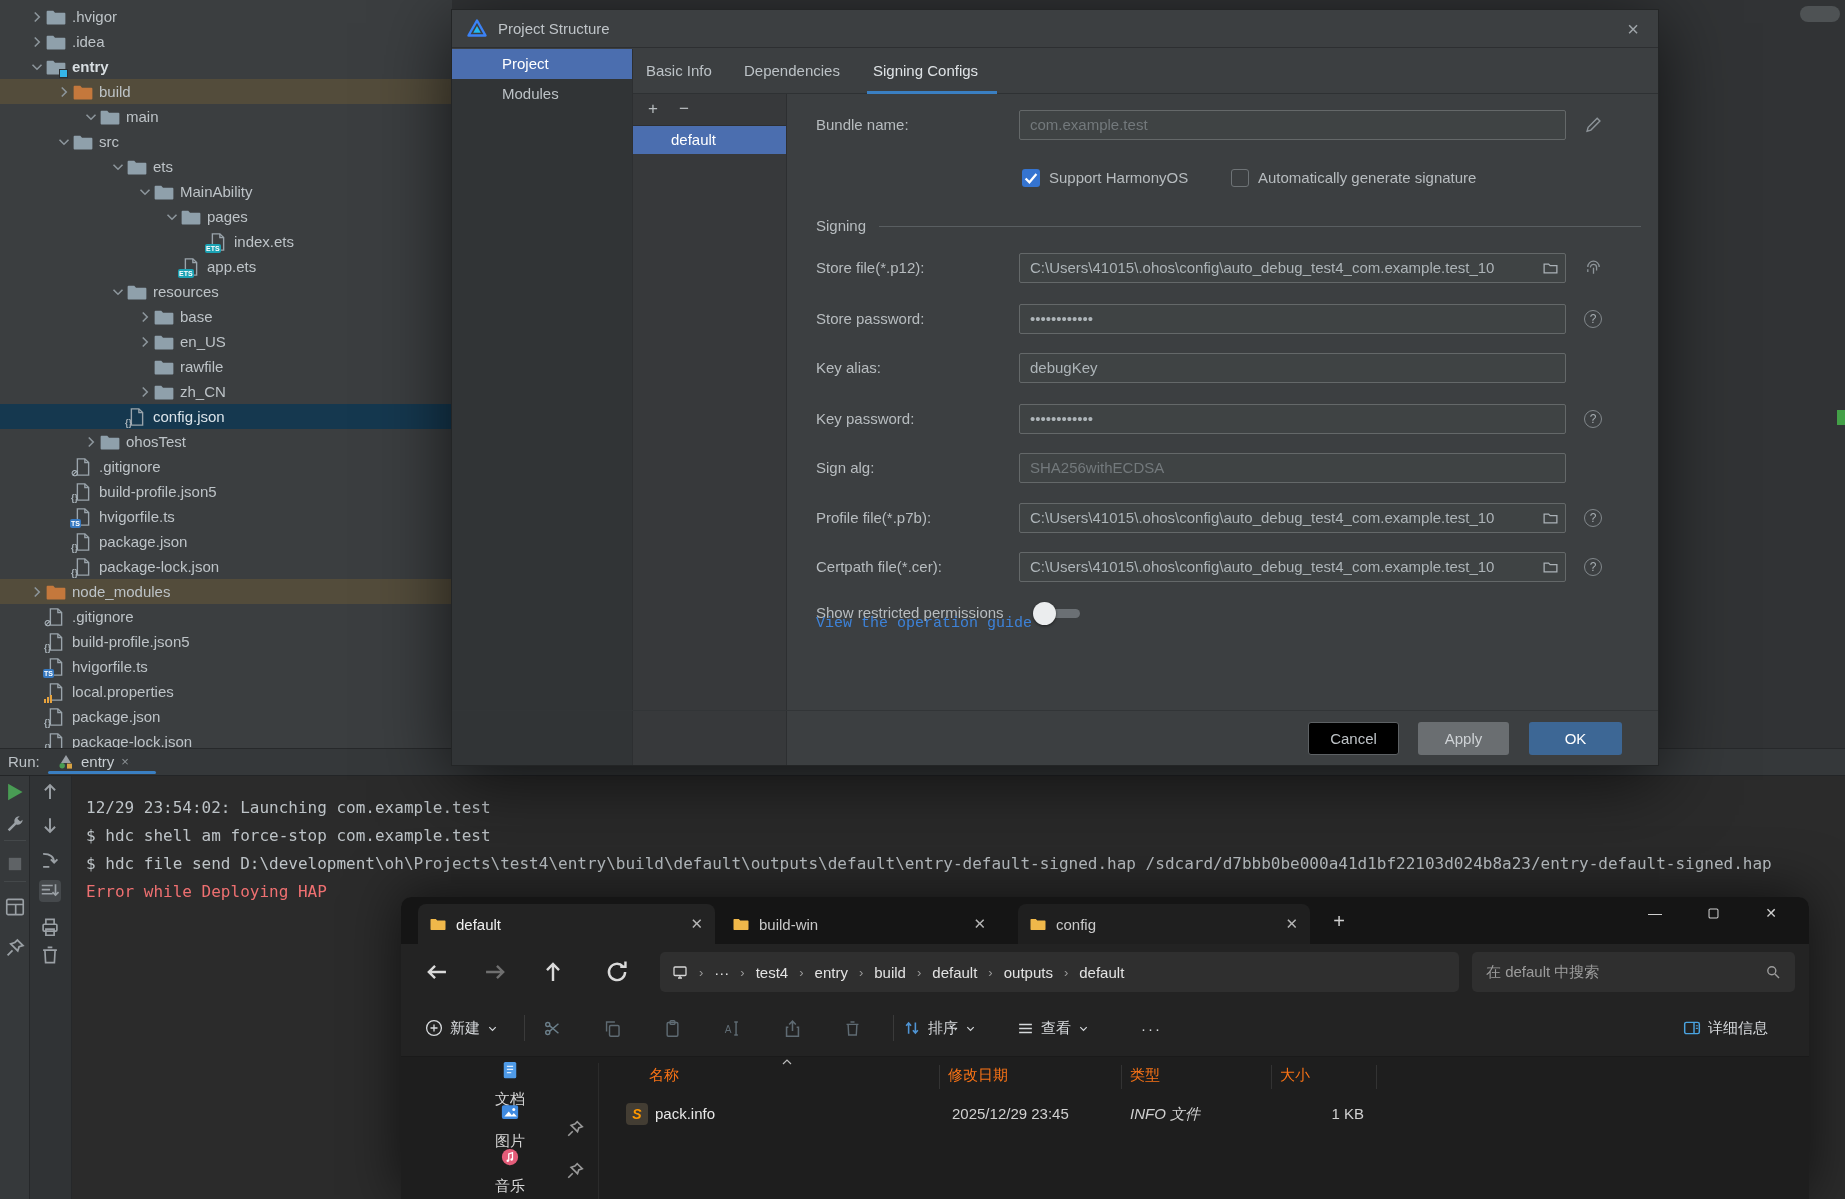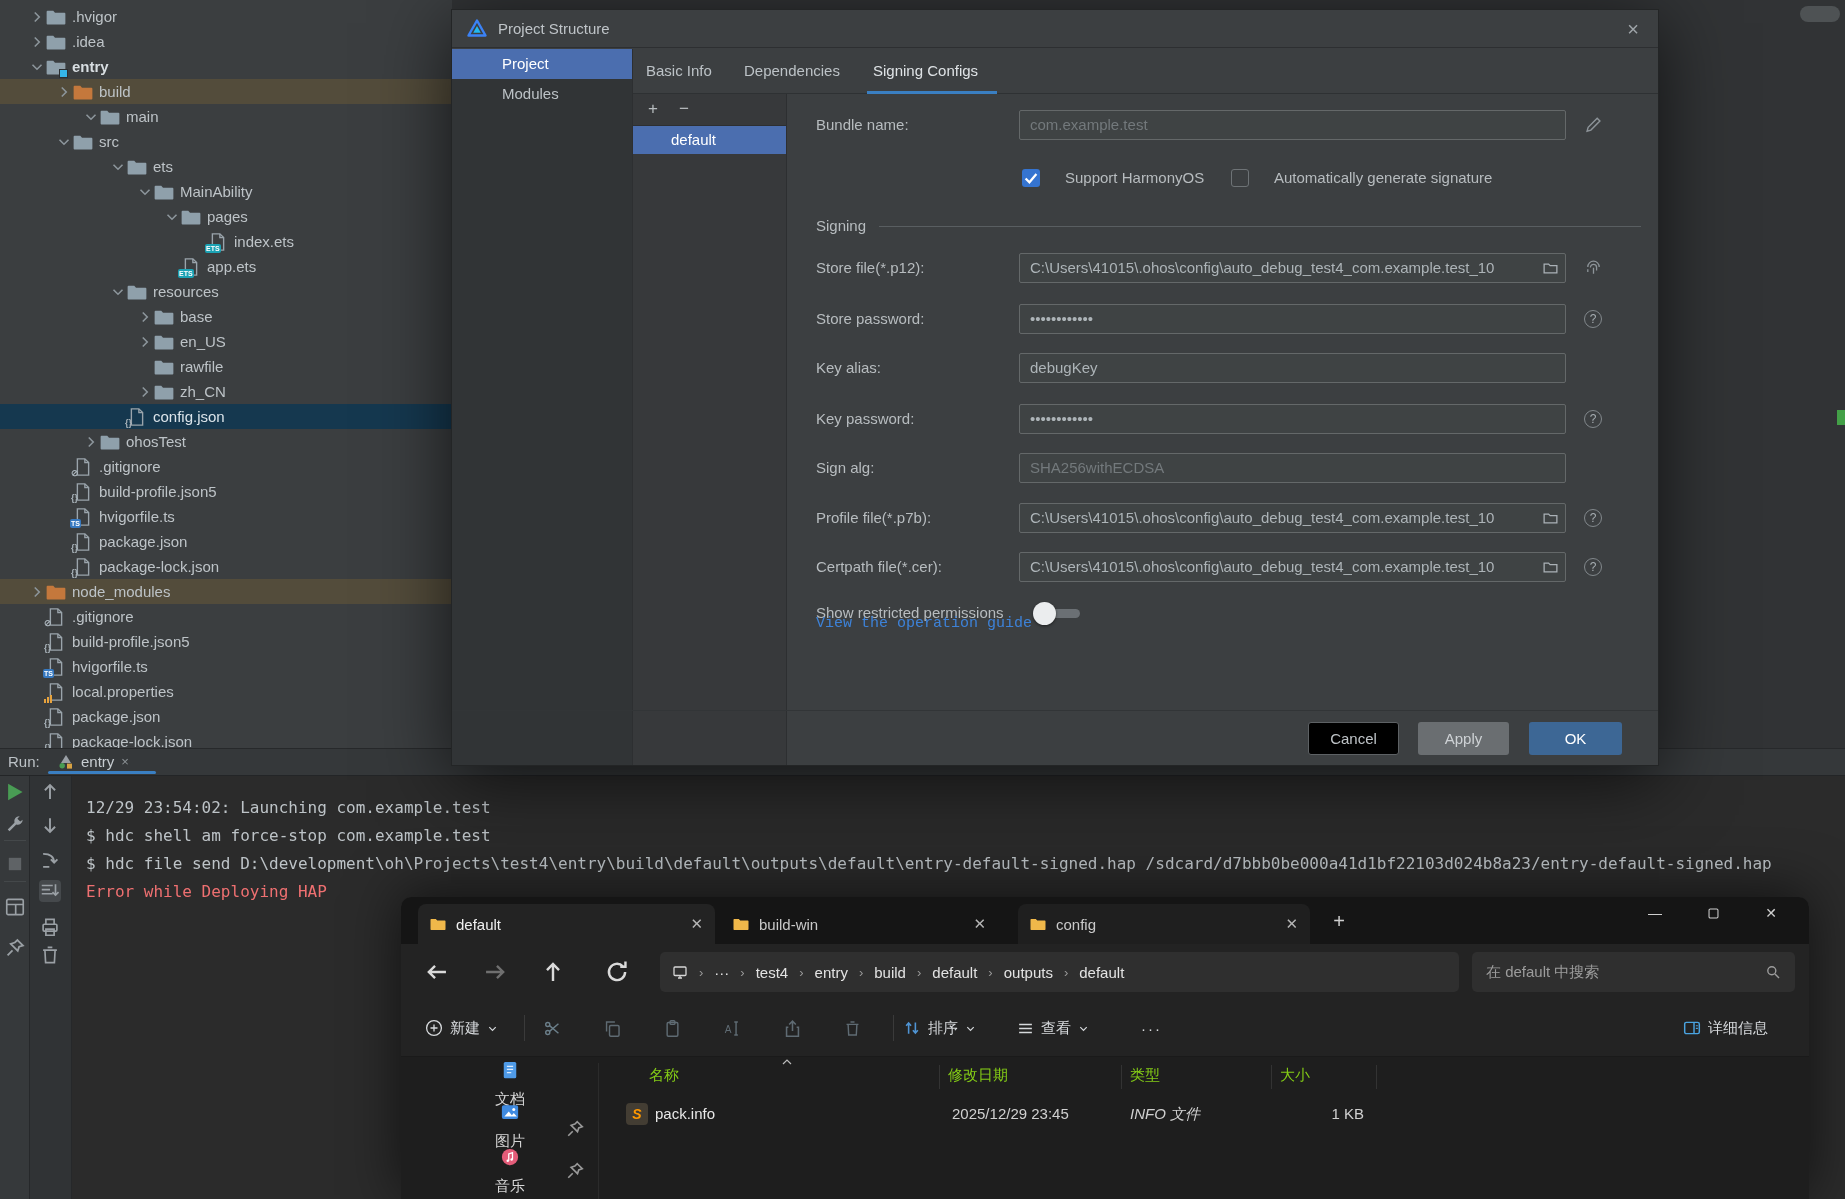--- a/index.html
+++ b/index.html
@@ -78,21 +78,21 @@
           white-space:nowrap;overflow:hidden;}
   .ffield.ph{color:#73797c;}
   .ffield.haspad{padding-right:30px;}
   .minifold{position:absolute;right:6px;top:5px;width:17px;height:17px;color:#aab1b6;}
   .rowicon{position:absolute;left:1132px;width:19px;height:19px;color:#8d9499;}
   .qmark{position:absolute;left:1132px;width:18px;height:18px;border:1px solid #82888c;border-radius:50%;
          color:#a6adb2;font-size:12px;display:flex;align-items:center;justify-content:center;box-sizing:border-box;}
   .cbox{position:absolute;width:18px;height:18px;border-radius:3px;box-sizing:border-box;}
   .cbox.on{background:#3574d0;display:flex;align-items:center;justify-content:center;}
   .cbox.off{border:1px solid #6e7376;background:transparent;}
-  .cblabel{position:absolute;height:28px;line-height:28px;color:#b7bcbf;margin-left:16px;}
+  .cblabel{position:absolute;height:28px;line-height:28px;color:#b7bcbf;}
   .sechead{position:absolute;left:364px;height:30px;line-height:30px;color:#b7bcbf;}
   .secline{position:absolute;left:427px;width:762px;height:1px;background:#595e61;}
   .tog-track{position:absolute;left:594px;top:599px;width:34px;height:9px;border-radius:5px;background:#6b7074;}
   .tog-knob{position:absolute;left:581px;top:592px;width:23px;height:23px;border-radius:50%;background:#ebedee;
             box-shadow:0 1px 3px rgba(0,0,0,.5);}
   .d-link{position:absolute;left:364px;top:599px;height:30px;line-height:30px;color:#3d82d8;font-family:Liberation Mono, monospace;}
   .d-footline{position:absolute;left:0;top:700px;width:100%;height:1px;background:#323537;}
   .btn{position:absolute;top:712px;height:33px;border-radius:3px;display:flex;align-items:center;
        justify-content:center;box-sizing:border-box;font-size:15px;}
   .btn.cancel{left:856px;width:91px;background:#000000;border:1px solid #5d6164;color:#bfc4c8;}
@@ -126,21 +126,21 @@
   .x-search .icn{margin-left:auto;color:#9c9c9c;}
   .x-toolbar{position:absolute;left:0;top:103px;right:0;height:57px;background:#232323;border-bottom:1px solid #1a1a1a;box-sizing:border-box;}
   .xtbtn{position:absolute;top:13px;height:30px;display:flex;align-items:center;gap:7px;color:#d6d9dc;text-align:right;}
   .xibtn{position:absolute;top:13px;width:30px;height:30px;display:flex;align-items:center;justify-content:center;color:#5f6b73;}
   .xdiv{position:absolute;top:15px;width:1px;height:26px;background:#3a3a3a;}
   .x-content{position:absolute;left:0;top:160px;right:0;bottom:0;background:#1e1e1e;}
   .x-sidediv{position:absolute;left:197px;top:6px;bottom:0;width:1px;background:#2b2b2b;}
   .side-item{position:absolute;left:34px;width:150px;height:40px;display:flex;align-items:center;gap:10px;flex-direction:column;}
   .side-item .icn{width:20px;height:20px;}
   .side-pin{margin-left:auto;color:#9a9a9a;width:15px;height:15px;}
-  .lhead{position:absolute;height:28px;line-height:28px;color:#84cc16;}
+  .lhead{position:absolute;height:28px;line-height:28px;color:#f97316;}
   .lvdiv{position:absolute;top:8px;width:1px;height:24px;background:#333333;}
   .sortcaret{position:absolute;left:380px;top:0px;width:12px;height:10px;color:#bbbbbb;}
   .frow-icon{position:absolute;left:225px;top:46px;width:22px;height:22px;background:#433d33;border-radius:4px;
              display:flex;align-items:center;justify-content:center;color:#ff9800;font-weight:bold;font-size:14px;font-style:italic;}
   .fcell{position:absolute;top:37px;height:40px;line-height:40px;color:#d0d0d0;white-space:nowrap;}
   .fcell.name{color:#e8e8e8;}
 </style>
 </head>
 <body>
 

